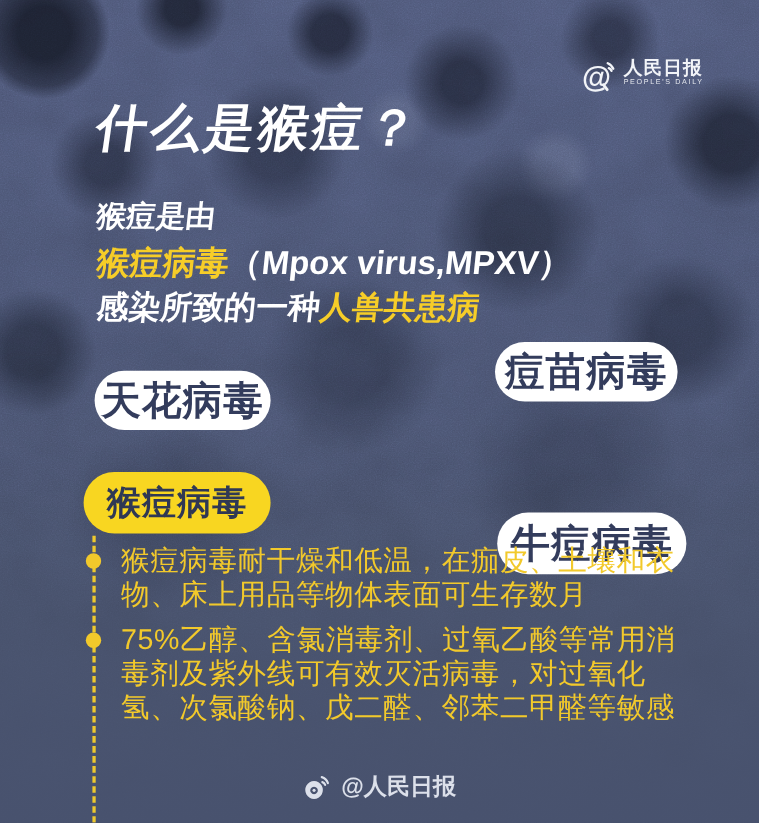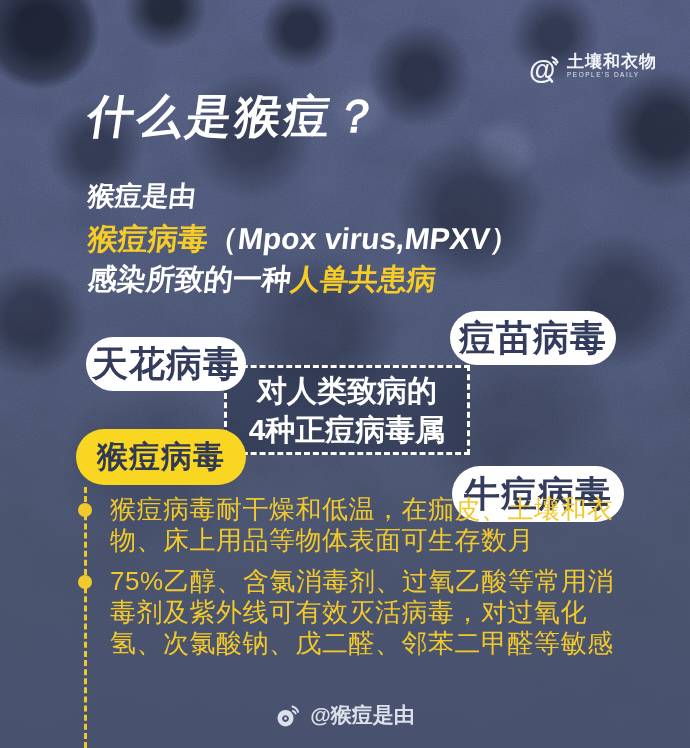--- a/index.html
+++ b/index.html
@@ -95,34 +95,30 @@
   <div class="bg-fade"></div>
 
   <div class="logo">
     <svg width="34" height="34" viewBox="0 0 34 34">
       <text x="1" y="27" font-size="27" font-weight="bold" fill="#f2f4f8" font-family="Liberation Sans, sans-serif">@</text>
       <path d="M24.5 5.5 a9 9 0 0 1 5 5" stroke="#f2f4f8" stroke-width="2.2" fill="none" stroke-linecap="round"></path>
       <path d="M25.5 10 a4.5 4.5 0 0 1 2.4 2.4" stroke="#f2f4f8" stroke-width="2.2" fill="none" stroke-linecap="round"></path>
       <path d="M20.5 25 l3.5 4.5" stroke="#f2f4f8" stroke-width="2.6" stroke-linecap="round"></path>
     </svg>
     <div class="logo-text">
-      <span class="logo-name">土壤和衣物</span>
+      <span class="logo-name">人民日报</span>
       <span class="logo-sub">PEOPLE'S DAILY</span>
     </div>
   </div>
 
   <h1 class="title">什么是猴痘？</h1>
   <p class="intro-line intro-1">猴痘是由</p>
   <p class="intro-line intro-2"><span class="yellow">猴痘病毒</span><span>（Mpox virus,MPXV）</span></p>
   <p class="intro-line intro-3"><span>感染所致的一种</span><span class="yellow">人兽共患病</span></p>
 
-  <div class="dashed-box">
-    <span>对人类致病的</span>
-    <span>4种正痘病毒属</span>
-  </div>
   <div class="pill pill-tl">天花病毒</div>
   <div class="pill pill-tr">痘苗病毒</div>
   <div class="pill pill-bl">猴痘病毒</div>
   <div class="pill pill-br">牛痘病毒</div>
 
   <div class="vline"></div>
   <ul class="facts">
     <li class="fact">
       <span class="fact-dot"></span>
       <p class="fact-text">猴痘病毒耐干燥和低温，在痂皮、土壤和衣物、床上用品等物体表面可生存数月</p>
@@ -133,16 +129,16 @@
     </li>
   </ul>
 
   <div class="footer">
     <svg width="27" height="24" viewBox="0 0 27 24">
       <path d="M10.5 7 a8 8.2 0 1 0 .02 0 z M10.5 12.2 a3.4 3.4 0 1 1 -.02 0 z" fill="#dce0ea" fill-rule="evenodd"></path>
       <circle cx="10.5" cy="15.5" r="1.4" fill="#dce0ea"></circle>
       <path d="M17.5 3.5 a8.5 8.5 0 0 1 5.6 5.4" stroke="#dce0ea" stroke-width="2" fill="none" stroke-linecap="round"></path>
       <path d="M18 8 a4 4 0 0 1 2.6 2.5" stroke="#dce0ea" stroke-width="2" fill="none" stroke-linecap="round"></path>
     </svg>
-    <span>@猴痘是由</span>
+    <span>@人民日报</span>
   </div>
 
 </div>
 
 </body></html>

